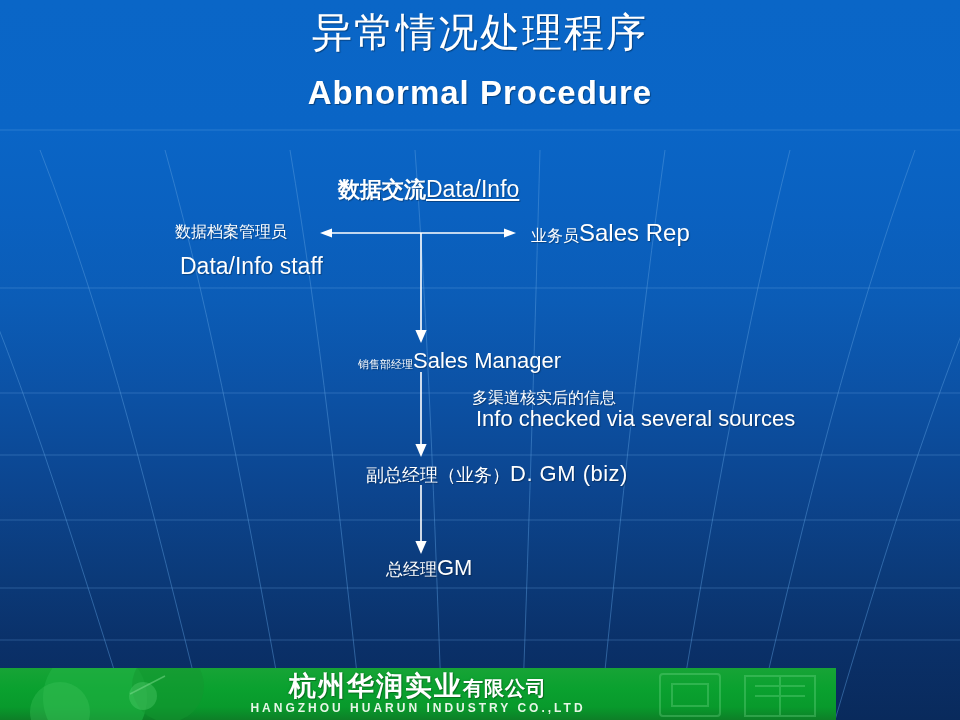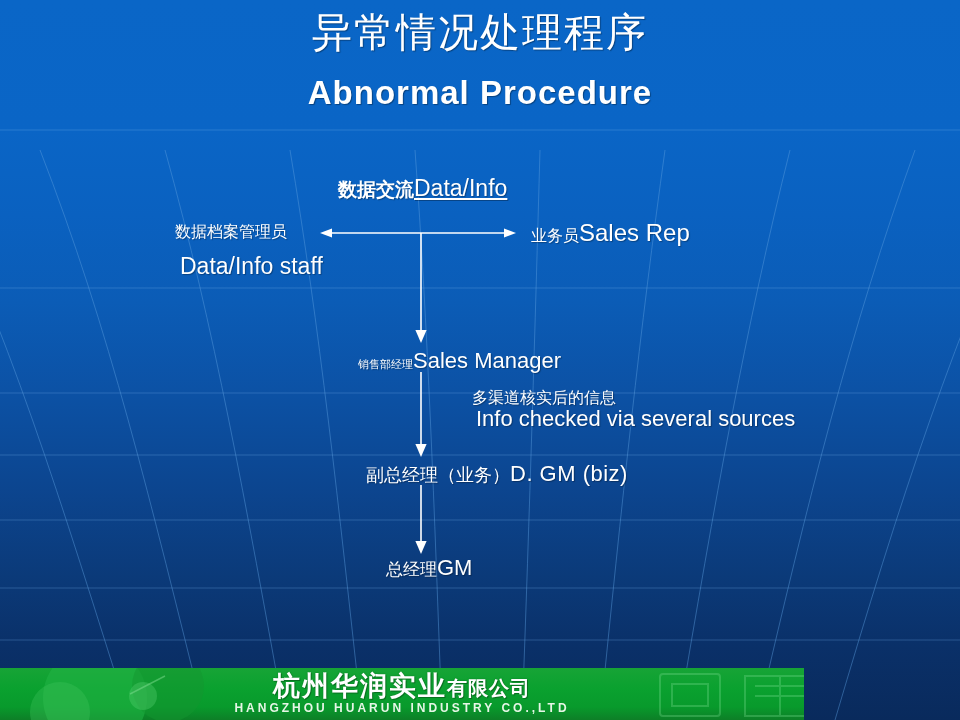--- a/index.html
+++ b/index.html
@@ -44,21 +44,21 @@
   }
 
   
   .lbl{position:absolute;color:#ffffff;white-space:nowrap;
        text-shadow:1px 1px 1px rgba(0,0,0,.30);}
   .cn{font-family:"DejaVu Serif","Liberation Serif",serif;}
   .cn-b{font-family:"DejaVu Serif","Liberation Serif",serif;font-weight:bold;}
   .en{font-family:"Liberation Sans","DejaVu Sans",sans-serif;}
 
   #lbl-dataflow{left:338px;top:175px;font-size:20px;}
-  #lbl-dataflow .cn-b{font-size:19px;}
+  #lbl-dataflow .cn-b{font-size:22px;}
   #lbl-dataflow .en{font-size:23px;text-decoration:underline;}
 
   #lbl-staff-cn{left:175px;top:222px;font-size:16px;}
   #lbl-staff-en{left:180px;top:253px;font-size:23px;}
 
   #lbl-rep{left:531px;top:219px;}
   #lbl-rep .cn{font-size:16px;}
   #lbl-rep .en{font-size:24px;}
 
   #lbl-abnormal{left:449px;top:270px;}
@@ -83,20 +83,21 @@
   
   #arrows{position:absolute;left:0;top:0;width:960px;height:720px;}
   #arrows path,#arrows line{stroke:#ffffff;stroke-width:1.6;fill:none;}
   #arrows polygon{fill:#ffffff;}
 
   
   #footer{
     position:absolute;left:0;bottom:0;width:804px;height:52px;
     background:linear-gradient(to bottom,#17a436 0%,#0aa12f 40%,#089a2c 75%,#0d7f27 100%);
     overflow:hidden;
+    padding-left:32px;
   }
   #footer-deco{position:absolute;left:0;top:0;width:960px;height:52px;}
   .logo-cn{
     position:absolute;left:0;right:0;top:3px;text-align:center;
     font-family:"DejaVu Sans","Liberation Sans",sans-serif;
     font-weight:bold;font-size:27px;line-height:30px;color:#ffffff;
     letter-spacing:2px;white-space:nowrap;
     text-shadow:0 0 2px #0a7a24, 1px 1px 0 #0a6f20;
   }
   .logo-cn .suffix{font-size:20px;letter-spacing:1px;}

